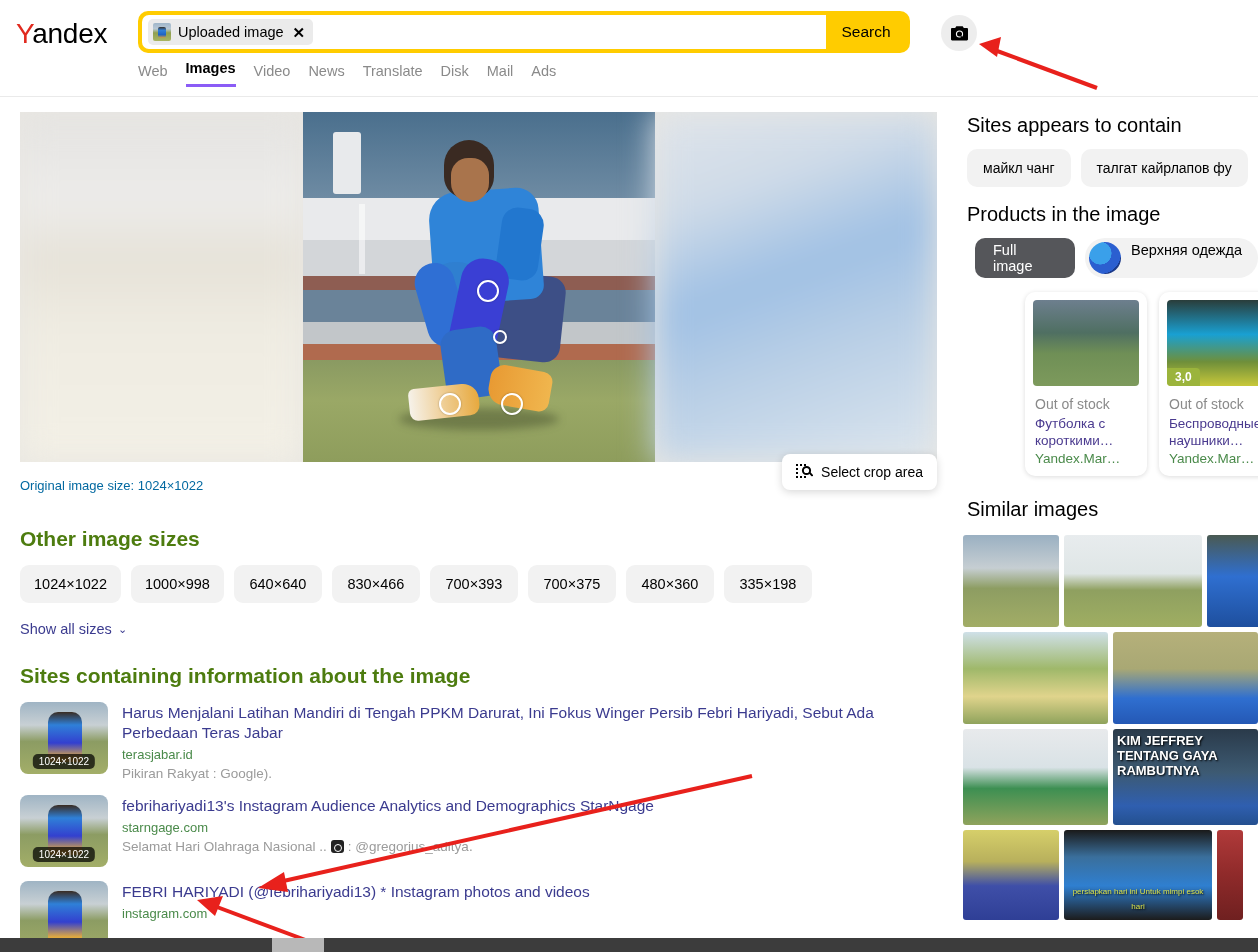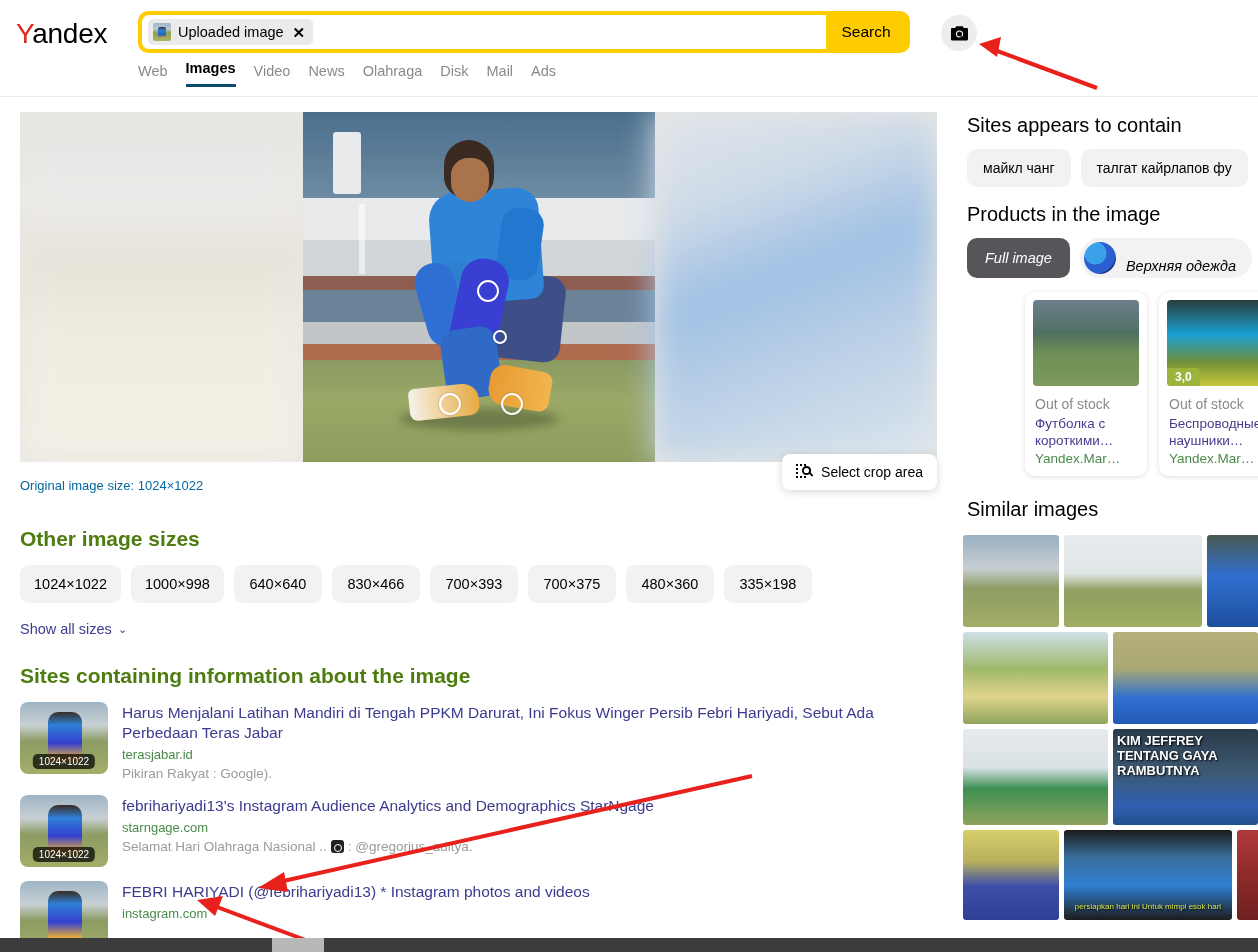--- a/index.html
+++ b/index.html
@@ -68,21 +68,21 @@
     display: flex; align-items: center; justify-content: center;
     cursor: pointer;
   }
 
   .tabs {
     position: absolute; left: 138px; top: 60px;
     display: flex; align-items: flex-end; gap: 18px;
     font-size: 14.5px;
   }
   .tab { color: #8a8a8a; cursor: pointer; padding-bottom: 8px; white-space: nowrap;}
-  .tab.active { color: #000; font-weight: 700; border-bottom: 3px solid #0c4a6e; }
+  .tab.active { color: #000; font-weight: 700; border-bottom: 3px solid #8b5cf6; }
 
   .header-rule { position:absolute; left:0; top:96px; width:1258px; height:1px; background:#eaeaea; }
 
   
   .main { position: relative; width: 1258px; height: 856px; }
   .left { position: absolute; left: 0; top: 0; width: 955px; }
   .right { position: absolute; left: 955px; top: 0; width: 303px; }
 
   
   .hero {
@@ -206,28 +206,28 @@
   .ig-glyph::after{content:"";position:absolute;left:3.5px;top:3.5px;width:6px;height:6px;border:1.4px solid #fff;border-radius:50%;}
 
   
   .r-title { font-size: 20px; margin: 18px 0 0 12px; color: #000; }
   .r-chips { display: flex; gap: 10px; margin: 12px 0 0 12px; }
   .r-chip {
     background: #f2f2f2; border-radius: 10px; height: 38px;
     padding: 0 16px; display: flex; align-items: center;
     font-size: 14px; white-space: nowrap; cursor: pointer;
   }
-  .prod-chips { display: flex; gap: 10px; margin: 12px 0 0 12px; align-items:center;font-style:italic; }
+  .prod-chips { display: flex; gap: 10px; margin: 12px 0 0 20px; align-items:center; }
   .prod-chip-dark {
     background: #55565a; color: #fff; border-radius: 10px; height: 40px;
     padding: 0 18px; display: flex; align-items: center; font-size: 14.5px; cursor: pointer;
   }
   .prod-chip-light {
     background: #f2f2f2; border-radius: 20px; height: 40px;
-    padding: 4px 16px 4px 4px; display: flex; align-items: flex-end; gap: 10px;
+    padding: 4px 16px 4px 4px; display: flex; align-items: flex-start; gap: 10px;
     font-size: 14.5px; white-space: nowrap; cursor: pointer;
   }
   .prod-avatar {
     width: 32px; height: 32px; border-radius: 50%; flex:none;
     background: radial-gradient(circle at 35% 35%, #3aa0ea 0 38%, #2b5fd0 39% 70%, #1b3a8a 71%);
   }
   .prod-cards { display: flex; gap: 12px; margin: 14px 0 0 70px; }
   .prod-card {
     width: 122px; flex: none; background:#fff;
     border-radius: 10px; box-shadow: 0 1px 5px rgba(0,0,0,.14);
@@ -293,21 +293,21 @@
       <circle cx="9.5" cy="9" r="2.5" fill="#000"></circle>
       <rect x="11.1" y="10.7" width="3.4" height="1.5" rx=".7" transform="rotate(40 11.1 10.7)" fill="#000"></rect>
     </svg>
   </div>
 
   <div class="tabs">
     <div class="tab">Web</div>
     <div class="tab active">Images</div>
     <div class="tab">Video</div>
     <div class="tab">News</div>
-    <div class="tab">Olahraga</div>
+    <div class="tab">Translate</div>
     <div class="tab">Disk</div>
     <div class="tab">Mail</div>
     <div class="tab">Ads</div>
   </div>
 
   <div class="header-rule"></div>
 </div>
 
 <div class="main">
 
@@ -478,21 +478,21 @@
         <div class="sim" style="width:145px;height:92px;background:linear-gradient(180deg,#b5b07a 0%,#a9a874 40%,#2f6fd0 72%,#2458b5 100%);"></div>
       </div>
       <div class="sim-row">
         <div class="sim" style="width:145px;height:96px;background:linear-gradient(180deg,#e8eaec 0%,#d9e2e6 40%,#3d8f52 62%,#8fa35c 100%);"></div>
         <div class="sim" style="width:145px;height:96px;background:linear-gradient(180deg,#2a3a4a 0%,#3d5a72 45%,#2f5fb0 80%,#24508f 100%);">
           <div class="sim-cap" style="top:4px;">KIM JEFFREY TENTANG GAYA RAMBUTNYA</div>
         </div>
       </div>
       <div class="sim-row">
         <div class="sim" style="width:96px;height:90px;background:linear-gradient(180deg,#d6cf6a 0%,#b8b05c 35%,#3f4fa8 62%,#2f3f96 100%);"></div>
-        <div class="sim" style="width:168px;height:90px;background:linear-gradient(180deg,#1a1a1a 0%,#3a6f9c 30%,#2f7fd0 62%,#1c1c1c 100%);">
+        <div class="sim" style="width:148px;height:90px;background:linear-gradient(180deg,#1a1a1a 0%,#3a6f9c 30%,#2f7fd0 62%,#1c1c1c 100%);">
           <div class="sim-cap yellow">persiapkan hari ini Untuk mimpi esok hari</div>
         </div>
         <div class="sim" style="width:26px;height:90px;background:linear-gradient(180deg,#b03a3a 0%,#8f2a2a 50%,#6f2020 100%);"></div>
       </div>
     </div>
   </div>
 
   <svg class="arrow" style="left:975px;top:-70px;width:130px;height:70px;" viewBox="0 0 130 70">
     <line x1="122" y1="62" x2="14" y2="22" stroke="#e8211c" stroke-width="4"></line>
     <polygon points="4,18 26,11 22,31" fill="#e8211c"></polygon>

